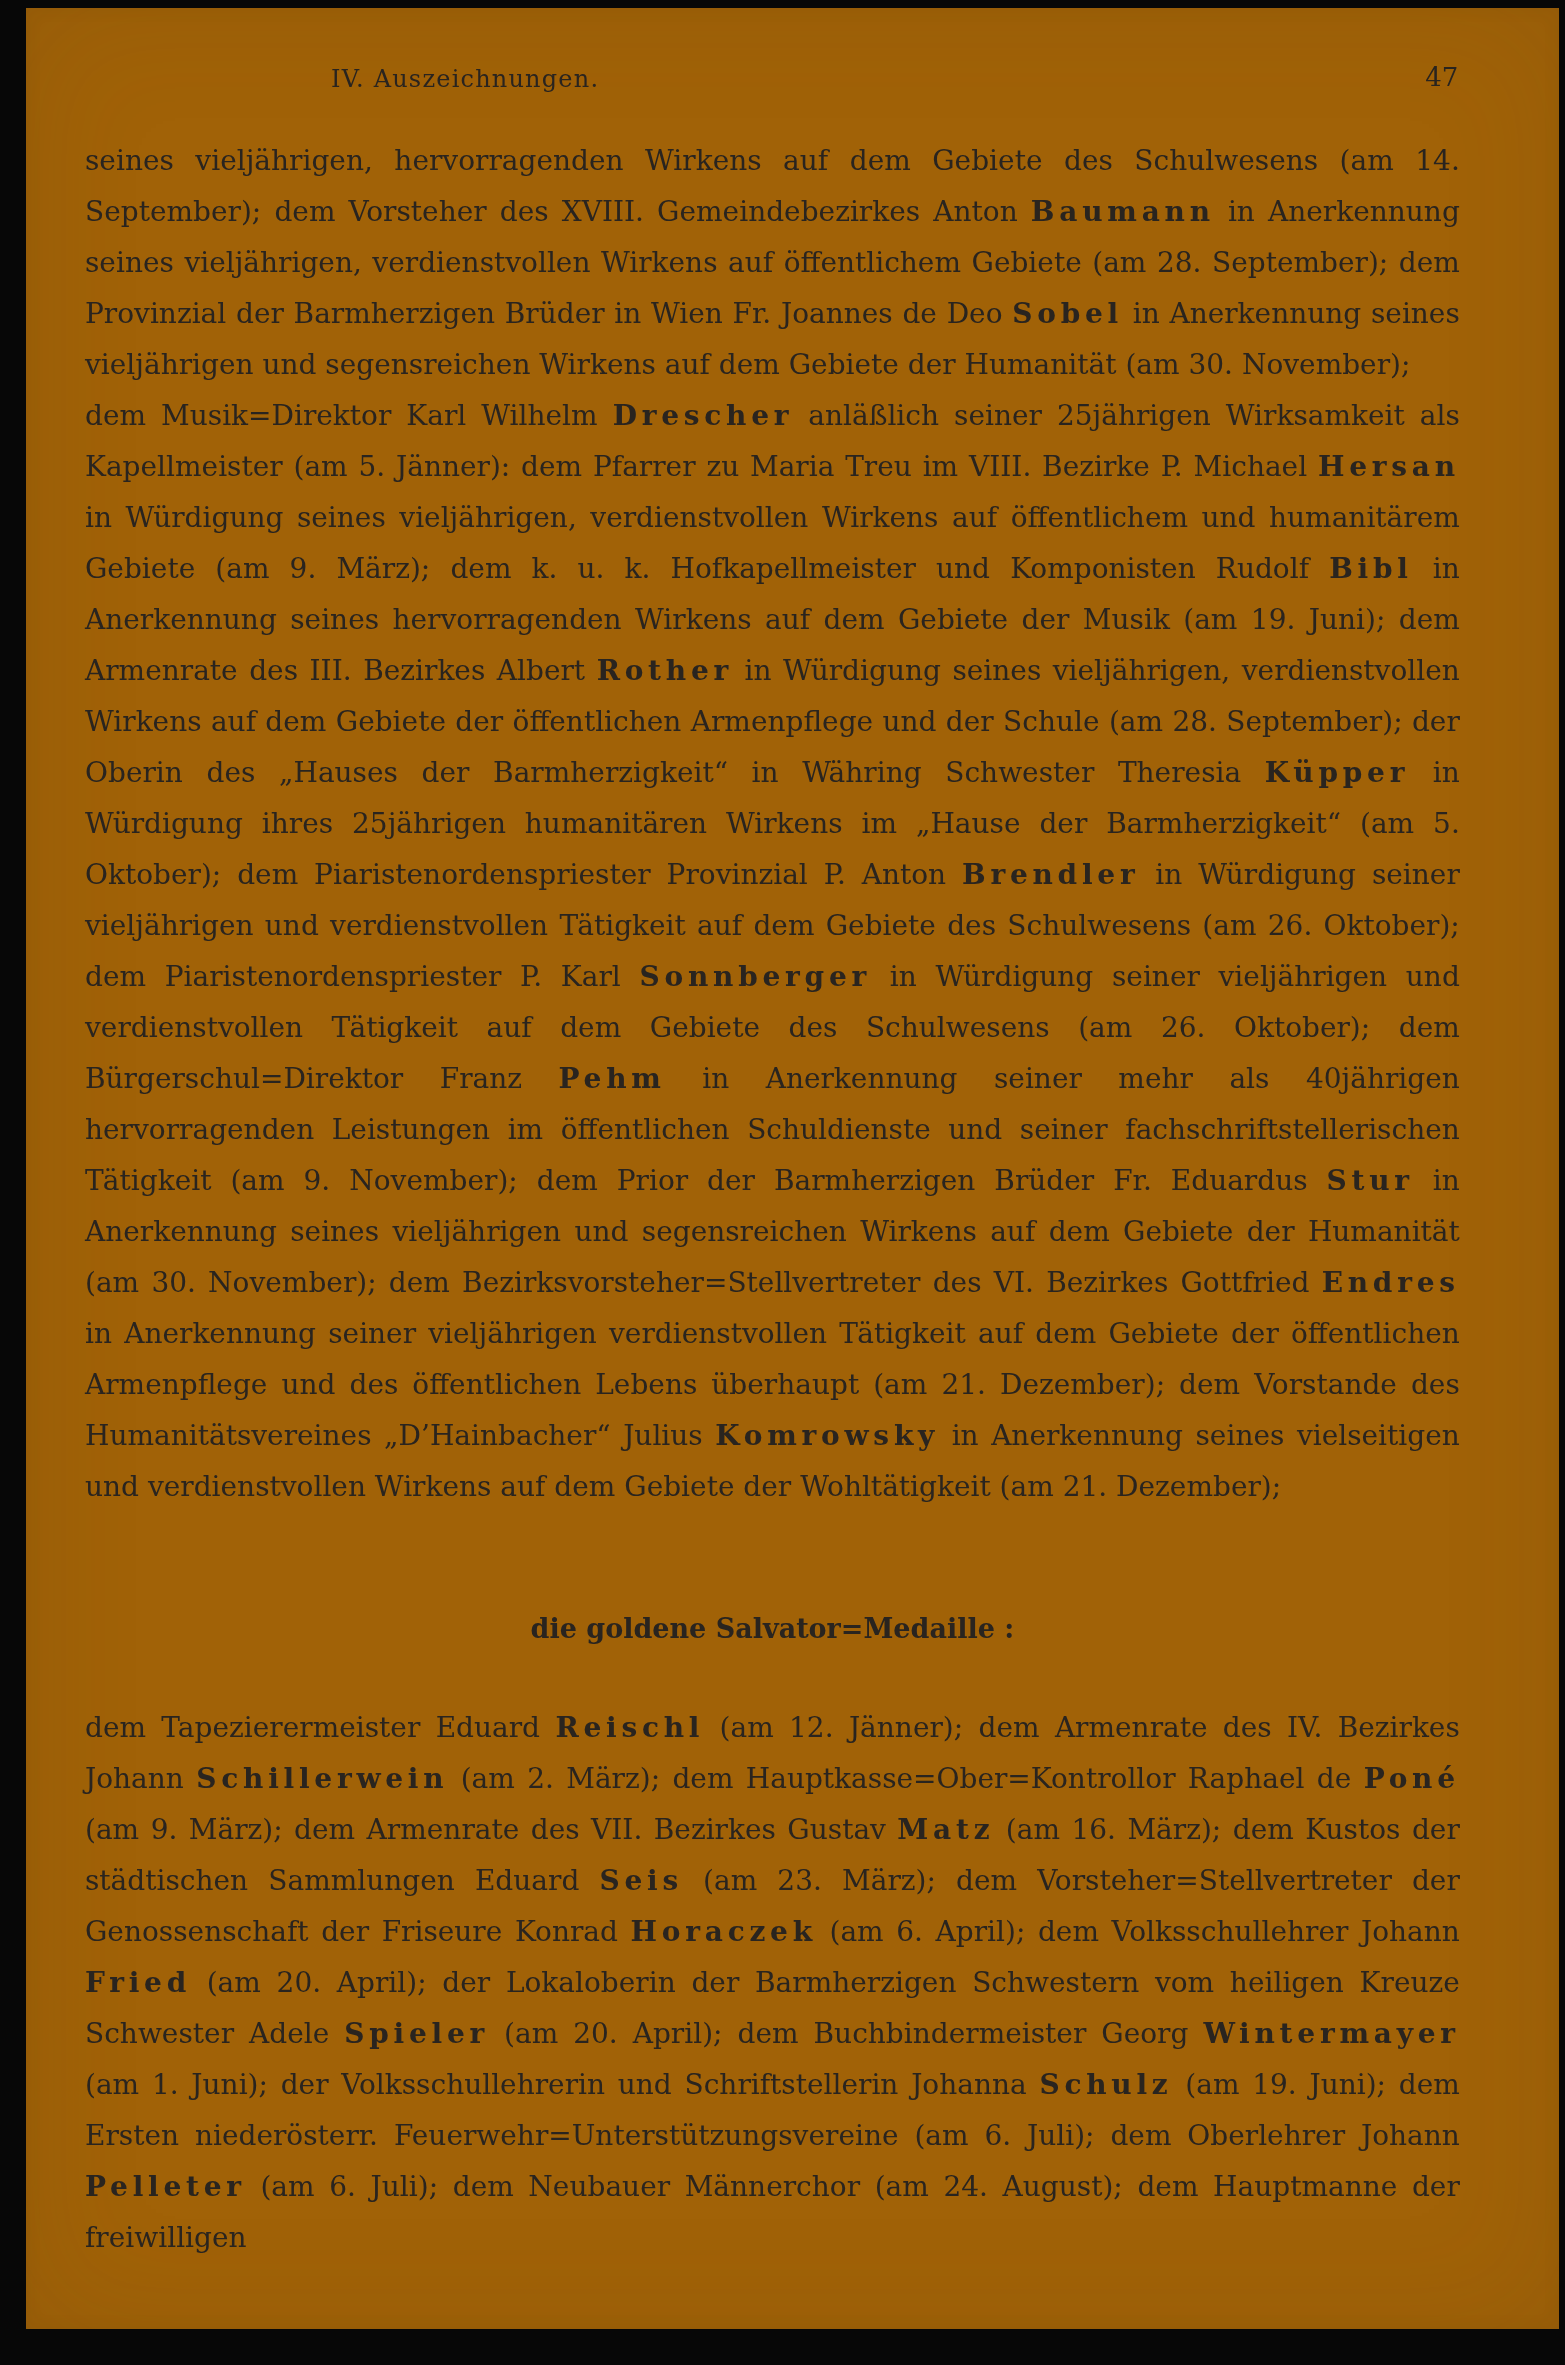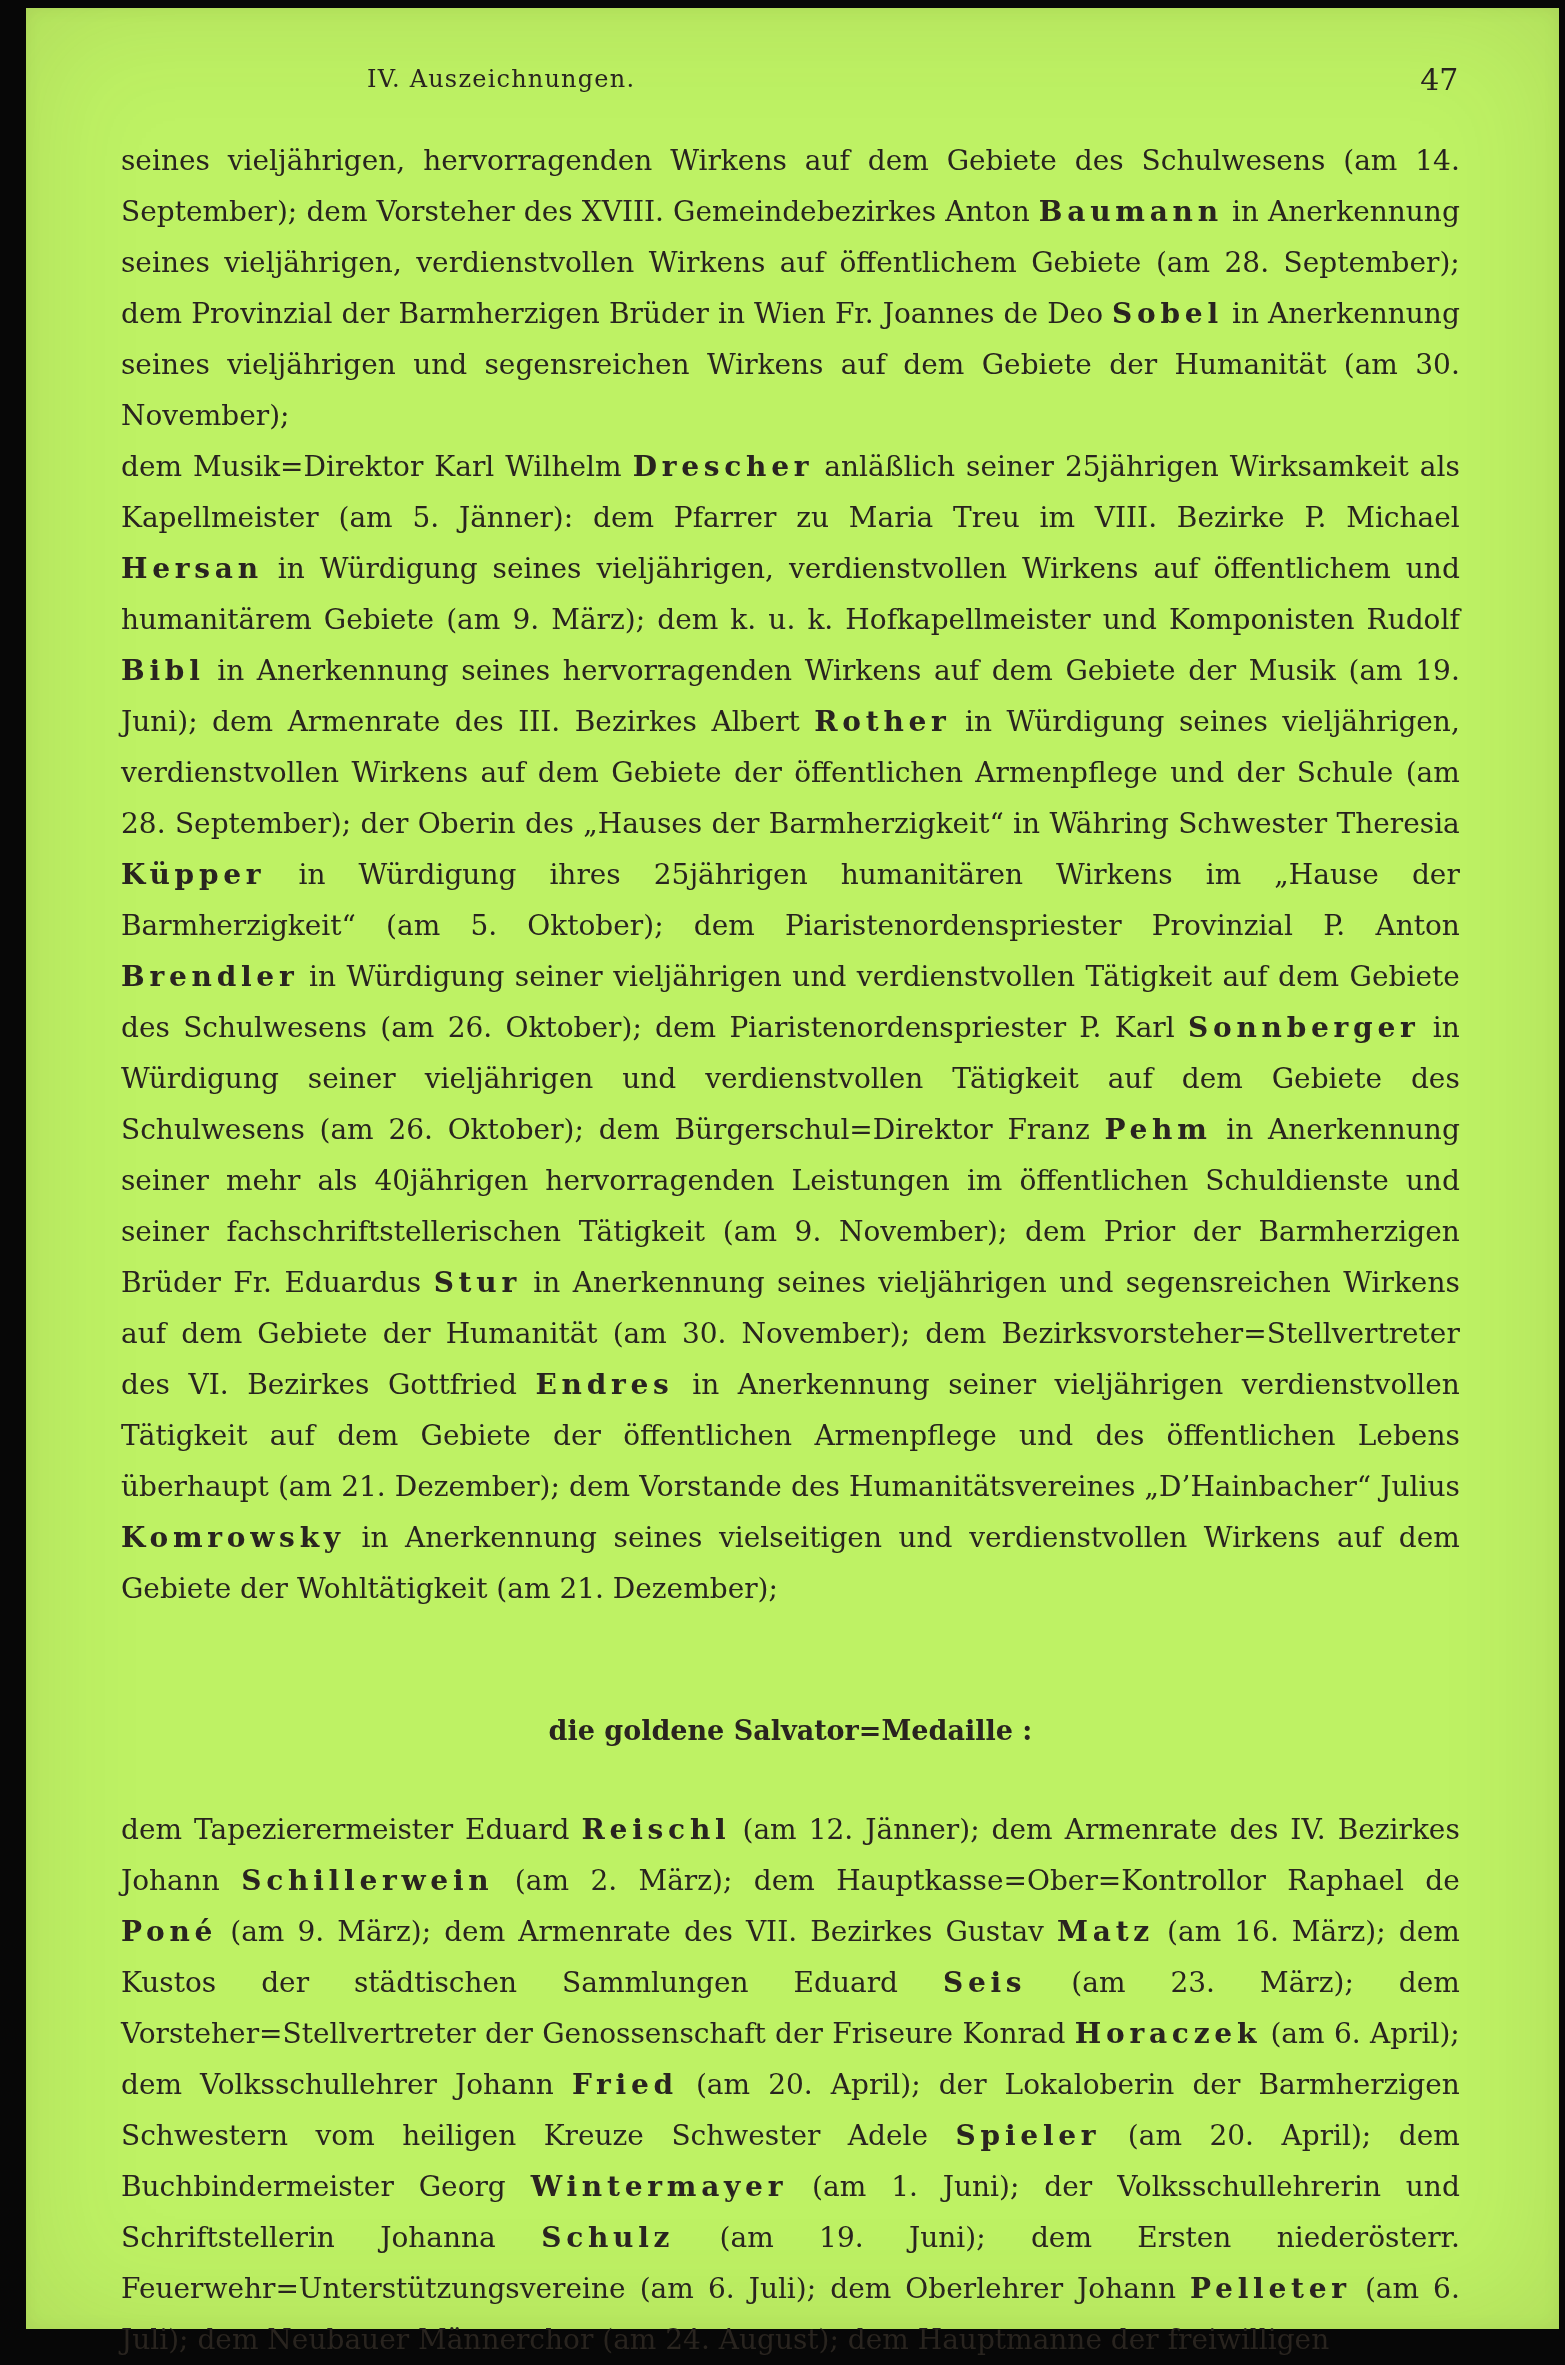--- a/index.html
+++ b/index.html
@@ -15,42 +15,42 @@
     box-shadow:inset 0 0 124px rgba(70,58,34,0.12), inset 0 0 17px rgba(60,50,30,0.08);
     color:#29241f;
   }
   .running-head{
     position:relative;
     margin:57px 99px 0 59px;
     height:36px;
     font-size:24px;
   }
   .head-title{position:absolute;left:246px;top:0;letter-spacing:1.2px;}
-  .page-num{position:absolute;right:1.5px;top:-2.3px;font-size:30px;}
+  .page-num{position:absolute;right:1.5px;top:-2.3px;font-size:26px;}
   .blocks{
     margin:0 99px 0 59px;
     font-size:28px;
     line-height:51px;
     text-align:justify;
   }
   .blocks > :first-child{margin-top:34px;}
   .para{margin:0;}
   .heading{
     text-align:center;
     font-weight:bold;
     font-size:27px;
     margin:91px 0 48px 0;
   }
   .sperr{letter-spacing:0.17em;font-weight:bold;}
 </style>
 </head>
 <body style="background: rgb(7, 7, 7);">
 
 <div class="scan">
-  <div class="page" style="background: #bef264; color: rgb(41, 36, 31); padding-left: 36px;">
+  <div class="page" style="background: #a16207; color: rgb(41, 36, 31);">
     <div class="running-head">
       <span class="head-title">IV. Auszeichnungen.</span>
       <span class="page-num">47</span>
     </div>
     <div class="blocks">
         <div class="para"><span>seines vieljährigen, hervorragenden Wirkens auf dem Gebiete des Schulwesens (am 14. September); dem Vorsteher des XVIII. Gemeindebezirkes Anton </span><span class="sperr">Baumann</span><span> in Anerkennung seines vieljährigen, verdienstvollen Wirkens auf öffentlichem Gebiete (am 28. September); dem Provinzial der Barmherzigen Brüder in Wien Fr. Joannes de Deo </span><span class="sperr">Sobel</span><span> in Anerkennung seines vieljährigen und segensreichen Wirkens auf dem Gebiete der Humanität (am 30. November);</span></div>
         <div class="para"><span>dem Musik=Direktor Karl Wilhelm </span><span class="sperr">Drescher</span><span> anläßlich seiner 25jährigen Wirksamkeit als Kapellmeister (am 5. Jänner): dem Pfarrer zu Maria Treu im VIII. Bezirke P. Michael </span><span class="sperr">Hersan</span><span> in Würdigung seines vieljährigen, verdienstvollen Wirkens auf öffentlichem und humanitärem Gebiete (am 9. März); dem k. u. k. Hofkapellmeister und Komponisten Rudolf </span><span class="sperr">Bibl</span><span> in Anerkennung seines hervorragenden Wirkens auf dem Gebiete der Musik (am 19. Juni); dem Armenrate des III. Bezirkes Albert </span><span class="sperr">Rother</span><span> in Würdigung seines vieljährigen, verdienstvollen Wirkens auf dem Gebiete der öffentlichen Armenpflege und der Schule (am 28. September); der Oberin des „Hauses der Barmherzigkeit“ in Währing Schwester Theresia </span><span class="sperr">Küpper</span><span> in Würdigung ihres 25jährigen humanitären Wirkens im „Hause der Barmherzigkeit“ (am 5. Oktober); dem Piaristenordenspriester Provinzial P. Anton </span><span class="sperr">Brendler</span><span> in Würdigung seiner vieljährigen und verdienstvollen Tätigkeit auf dem Gebiete des Schulwesens (am 26. Oktober); dem Piaristenordenspriester P. Karl </span><span class="sperr">Sonnberger</span><span> in Würdigung seiner vieljährigen und verdienstvollen Tätigkeit auf dem Gebiete des Schulwesens (am 26. Oktober); dem Bürgerschul=Direktor Franz </span><span class="sperr">Pehm</span><span> in Anerkennung seiner mehr als 40jährigen hervorragenden Leistungen im öffentlichen Schuldienste und seiner fachschriftstellerischen Tätigkeit (am 9. November); dem Prior der Barmherzigen Brüder Fr. Eduardus </span><span class="sperr">Stur</span><span> in Anerkennung seines vieljährigen und segensreichen Wirkens auf dem Gebiete der Humanität (am 30. November); dem Bezirksvorsteher=Stellvertreter des VI. Bezirkes Gottfried </span><span class="sperr">Endres</span><span> in Anerkennung seiner vieljährigen verdienstvollen Tätigkeit auf dem Gebiete der öffentlichen Armenpflege und des öffentlichen Lebens überhaupt (am 21. Dezember); dem Vorstande des Humanitätsvereines „D’Hainbacher“ Julius </span><span class="sperr">Komrowsky</span><span> in Anerkennung seines vielseitigen und verdienstvollen Wirkens auf dem Gebiete der Wohltätigkeit (am 21. Dezember);</span></div>
         <div class="heading">die goldene Salvator=Medaille :</div>
         <div class="para"><span>dem Tapezierermeister Eduard </span><span class="sperr">Reischl</span><span> (am 12. Jänner); dem Armenrate des IV. Bezirkes Johann </span><span class="sperr">Schillerwein</span><span> (am 2. März); dem Hauptkasse=Ober=Kontrollor Raphael de </span><span class="sperr">Poné</span><span> (am 9. März); dem Armenrate des VII. Bezirkes Gustav </span><span class="sperr">Matz</span><span> (am 16. März); dem Kustos der städtischen Sammlungen Eduard </span><span class="sperr">Seis</span><span> (am 23. März); dem Vorsteher=Stellvertreter der Genossenschaft der Friseure Konrad </span><span class="sperr">Horaczek</span><span> (am 6. April); dem Volksschullehrer Johann </span><span class="sperr">Fried</span><span> (am 20. April); der Lokaloberin der Barmherzigen Schwestern vom heiligen Kreuze Schwester Adele </span><span class="sperr">Spieler</span><span> (am 20. April); dem Buchbindermeister Georg </span><span class="sperr">Wintermayer</span><span> (am 1. Juni); der Volksschullehrerin und Schriftstellerin Johanna </span><span class="sperr">Schulz</span><span> (am 19. Juni); dem Ersten niederösterr. Feuerwehr=Unterstützungsvereine (am 6. Juli); dem Oberlehrer Johann </span><span class="sperr">Pelleter</span><span> (am 6. Juli); dem Neubauer Männerchor (am 24. August); dem Hauptmanne der freiwilligen</span></div>
       </div>

